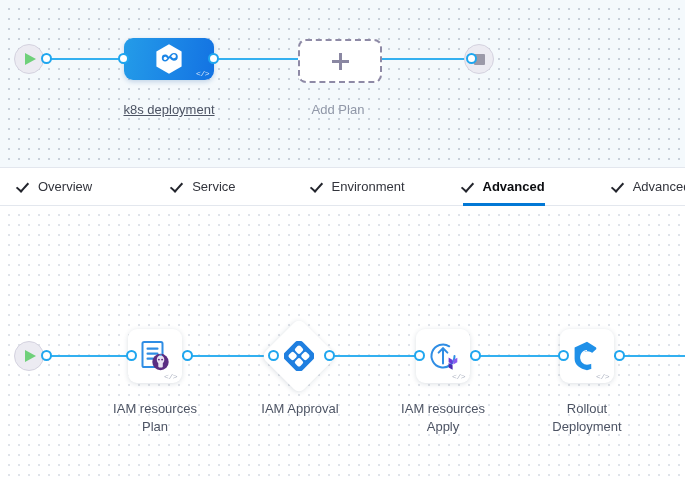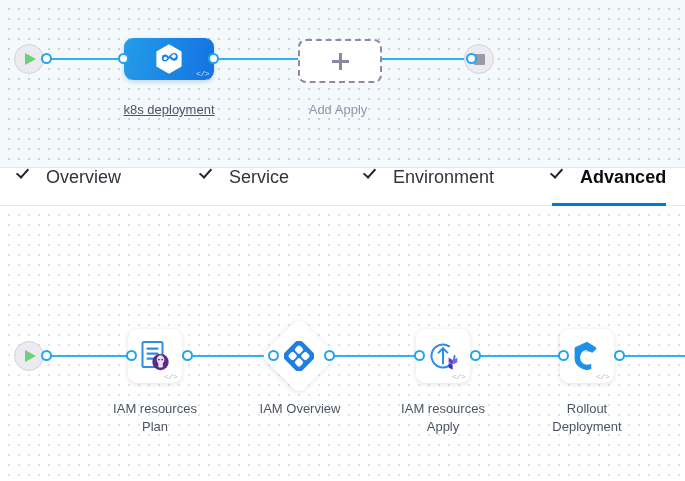--- a/index.html
+++ b/index.html
@@ -159,24 +159,24 @@
     border-top: 1px solid #e3e7ee;
     border-bottom: 1px solid #e3e7ee;
     display: flex;
     align-items: center;
     box-sizing: border-box;
   }
   .tab {
     position: relative;
     height: 39px;
     display: flex;
-    align-items: flex-start;
-    gap: 16px;
+    align-items: center;
+    gap: 8px;
     padding: 0 16px;
-    font-size: 18px;
+    font-size: 13px;
     color: #32343c;
     cursor: default;
     box-sizing: border-box;
   }
   .tab .tab-label { white-space: nowrap; }
   .tab.active .tab-label { font-weight: bold; color: #0b0c10; }
   .tab.active::after {
     content: "";
     position: absolute;
     left: 16px; right: 16px; bottom: 0;
@@ -249,21 +249,21 @@
     </svg>
     <span class="code-badge">&lt;/&gt;</span>
   </div>
   <div class="port" style="left:118px; top:53px;"></div>
   <div class="port" style="left:208px; top:53px;"></div>
   <div class="caption" style="left:99px; top:101px; width:140px;text-decoration:underline;">k8s deployment</div>
 
   <div class="add-stage" style="left:298px; top:39px;">
     <span class="plus"></span>
   </div>
-  <div class="caption muted" style="left:268px; top:101px; width:140px;">Add Apply</div>
+  <div class="caption muted" style="left:268px; top:101px; width:140px;">Add Plan</div>
 
   <div class="port" style="left:466px; top:53px;"></div>
   <div class="round-node" style="left:464px; top:44px;">
     <span class="stop-sq"></span>
   </div>
 </div>
 
 <div id="tab-bar">
   <div class="tab" style="margin-left:2px;">
     <span class="check"></span>
@@ -325,21 +325,21 @@
         <rect x="2.5" y="2.5" width="25" height="25" rx="5" fill="#1f7fe0"></rect>
         <rect x="7" y="7" width="7" height="7" rx="2" fill="#ffffff"></rect>
         <rect x="16" y="7" width="7" height="7" rx="2" fill="#ffffff"></rect>
         <rect x="7" y="16" width="7" height="7" rx="2" fill="#ffffff"></rect>
         <rect x="16" y="16" width="7" height="7" rx="2" fill="#ffffff"></rect>
       </g>
     </svg>
   </div>
   <div class="port" style="left:268px; top:144px;"></div>
   <div class="port" style="left:324px; top:144px;"></div>
-  <div class="caption" style="left:240px; top:194px; width:120px;">IAM Overview</div>
+  <div class="caption" style="left:240px; top:194px; width:120px;">IAM Approval</div>
 
   <div class="step-card" style="left:416px; top:123px;">
     <svg class="ico" width="34" height="34" viewBox="0 0 34 34">
       <path d="M28.5 17a11.5 11.5 0 1 1-5.3-9.7" fill="none" stroke="#2f8de4" stroke-width="2" stroke-linecap="round"></path>
       <path d="M17 24.5V9.5" fill="none" stroke="#2f8de4" stroke-width="2" stroke-linecap="round"></path>
       <path d="M12.6 13.6 17 9.2l4.4 4.4" fill="none" stroke="#2f8de4" stroke-width="2" stroke-linecap="round" stroke-linejoin="round"></path>
       <path d="M22.6 18.6l4 2.3v4.6l-4-2.3z" fill="#6a3ad8"></path>
       <path d="M27.3 21l4-2.3v4.6l-4 2.3z" fill="#8b5cf0"></path>
       <path d="M22.6 23.9l4 2.3v4.6l-4-2.3z" fill="#4c2bb0"></path>
     </svg>

